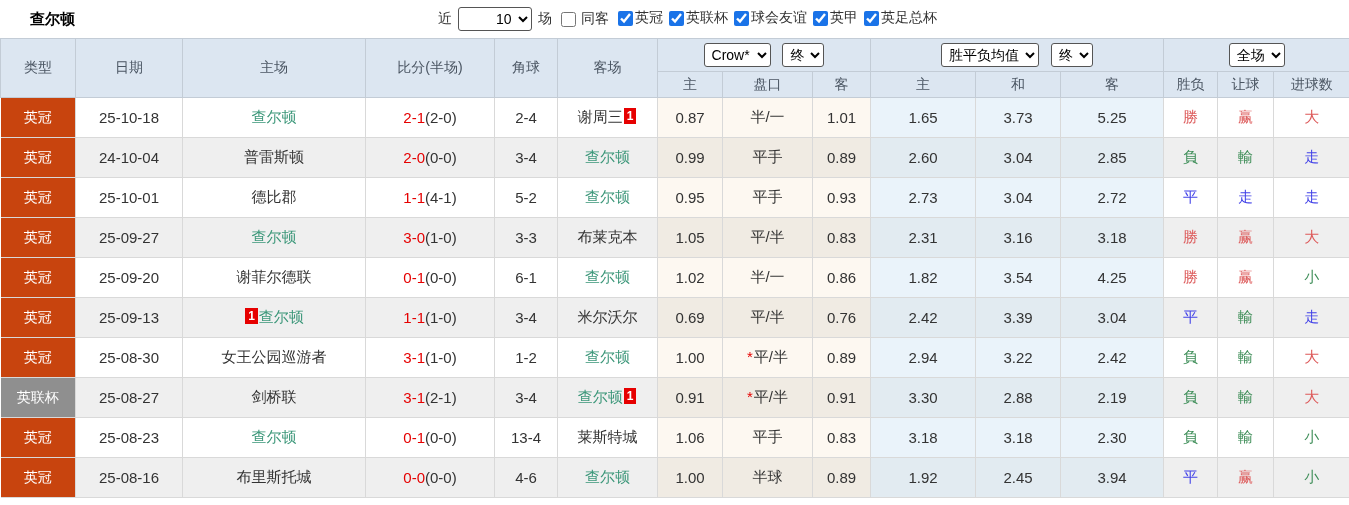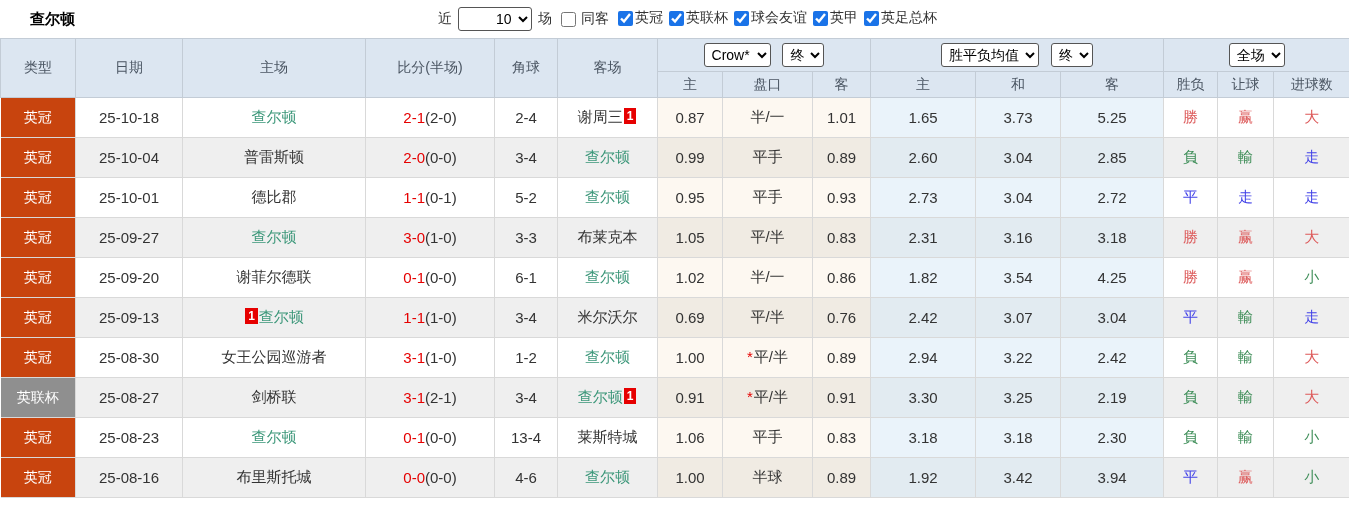--- a/index.html
+++ b/index.html
@@ -167,40 +167,40 @@
         <td class="odds">1.01</td>
         <td class="avg">1.65</td>
         <td class="avg">3.73</td>
         <td class="avg">5.25</td>
         <td class="res res-red">勝</td>
         <td class="res res-red">赢</td>
         <td class="res res-red">大</td>
       </tr>
       <tr class="alt">
         <td class="league">英冠</td>
-        <td>25-10-04</td>
+        <td>24-10-04</td>
         <td><span>普雷斯顿</span></td>
         <td><span class="score-full">2-0</span><span>(0-0)</span></td>
         <td>3-4</td>
         <td><span class="self">查尔顿</span></td>
         <td class="odds">0.99</td>
         <td class="odds">平手</td>
         <td class="odds">0.89</td>
         <td class="avg">2.60</td>
         <td class="avg">3.04</td>
         <td class="avg">2.85</td>
         <td class="res res-green">負</td>
         <td class="res res-green">輸</td>
         <td class="res res-blue">走</td>
       </tr>
       <tr>
         <td class="league">英冠</td>
         <td>25-10-01</td>
         <td><span>德比郡</span></td>
-        <td><span class="score-full">1-1</span><span>(0-1)</span></td>
+        <td><span class="score-full">1-1</span><span>(4-1)</span></td>
         <td>5-2</td>
         <td><span class="self">查尔顿</span></td>
         <td class="odds">0.95</td>
         <td class="odds">平手</td>
         <td class="odds">0.93</td>
         <td class="avg">2.73</td>
         <td class="avg">3.04</td>
         <td class="avg">2.72</td>
         <td class="res res-blue">平</td>
         <td class="res res-blue">走</td>
@@ -244,21 +244,21 @@
         <td class="league">英冠</td>
         <td>25-09-13</td>
         <td><span class="badge1">1</span><span class="self">查尔顿</span></td>
         <td><span class="score-full">1-1</span><span>(1-0)</span></td>
         <td>3-4</td>
         <td><span>米尔沃尔</span></td>
         <td class="odds">0.69</td>
         <td class="odds">平/半</td>
         <td class="odds">0.76</td>
         <td class="avg">2.42</td>
-        <td class="avg">3.07</td>
+        <td class="avg">3.39</td>
         <td class="avg">3.04</td>
         <td class="res res-blue">平</td>
         <td class="res res-green">輸</td>
         <td class="res res-blue">走</td>
       </tr>
       <tr>
         <td class="league">英冠</td>
         <td>25-08-30</td>
         <td><span>女王公园巡游者</span></td>
         <td><span class="score-full">3-1</span><span>(1-0)</span></td>
@@ -278,21 +278,21 @@
         <td class="league alt-league">英联杯</td>
         <td>25-08-27</td>
         <td><span>剑桥联</span></td>
         <td><span class="score-full">3-1</span><span>(2-1)</span></td>
         <td>3-4</td>
         <td><span class="self">查尔顿</span><span class="badge1">1</span></td>
         <td class="odds">0.91</td>
         <td class="odds"><span class="star">*</span>平/半</td>
         <td class="odds">0.91</td>
         <td class="avg">3.30</td>
-        <td class="avg">3.25</td>
+        <td class="avg">2.88</td>
         <td class="avg">2.19</td>
         <td class="res res-green">負</td>
         <td class="res res-green">輸</td>
         <td class="res res-red">大</td>
       </tr>
       <tr>
         <td class="league">英冠</td>
         <td>25-08-23</td>
         <td><span class="self">查尔顿</span></td>
         <td><span class="score-full">0-1</span><span>(0-0)</span></td>
@@ -312,20 +312,20 @@
         <td class="league">英冠</td>
         <td>25-08-16</td>
         <td><span>布里斯托城</span></td>
         <td><span class="score-full">0-0</span><span>(0-0)</span></td>
         <td>4-6</td>
         <td><span class="self">查尔顿</span></td>
         <td class="odds">1.00</td>
         <td class="odds">半球</td>
         <td class="odds">0.89</td>
         <td class="avg">1.92</td>
-        <td class="avg">3.42</td>
+        <td class="avg">2.45</td>
         <td class="avg">3.94</td>
         <td class="res res-blue">平</td>
         <td class="res res-red">赢</td>
         <td class="res res-green">小</td>
       </tr>
     </tbody>
 </table>
 
 </body></html>

